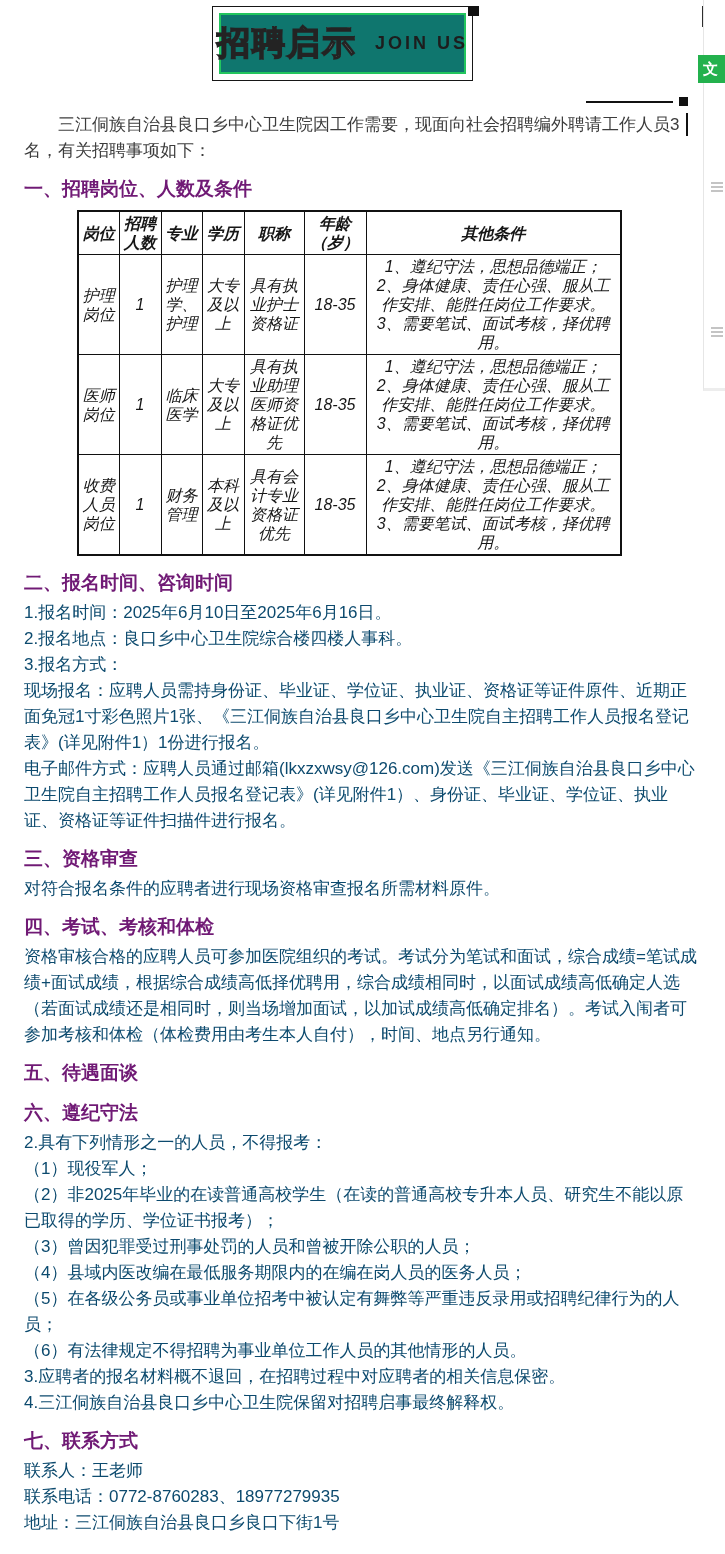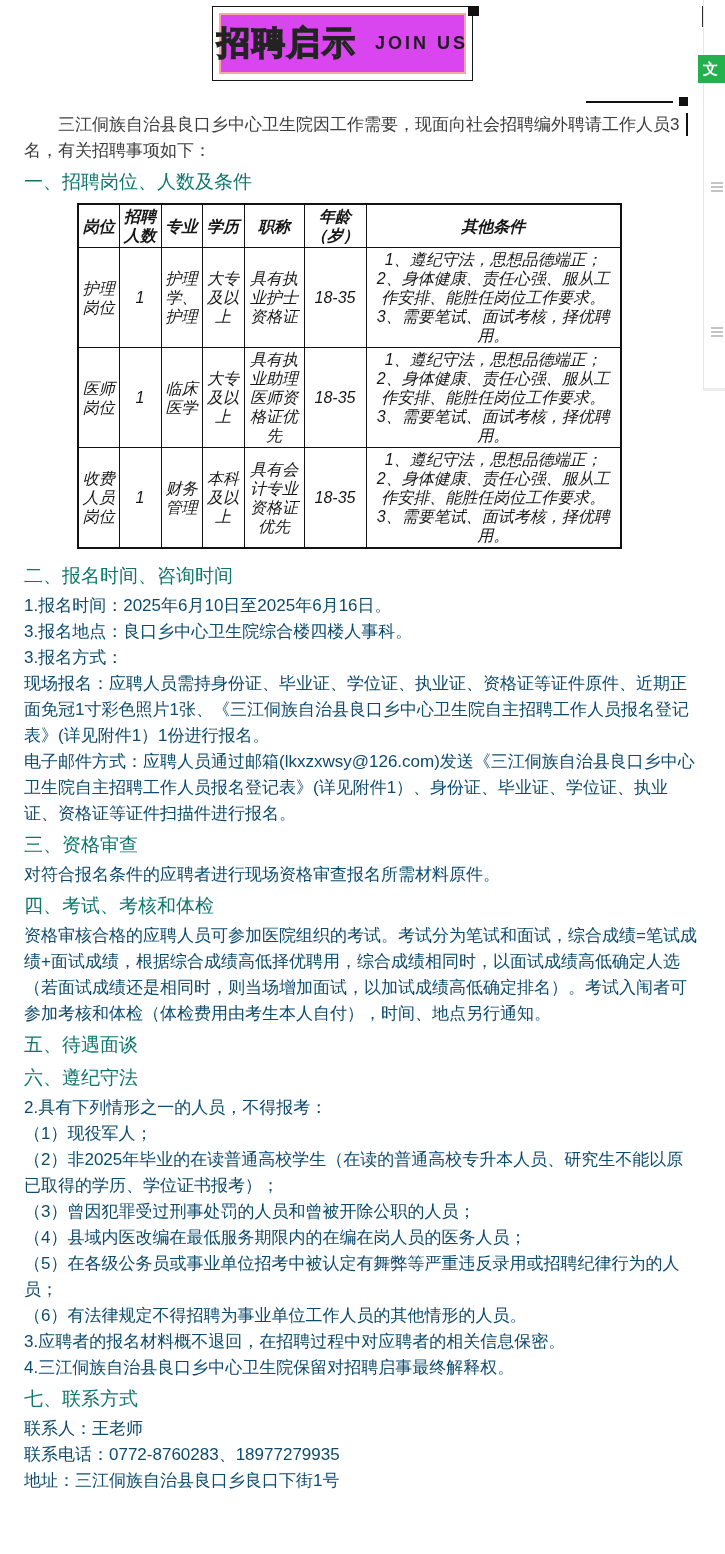--- a/index.html
+++ b/index.html
@@ -16,34 +16,34 @@
              padding-left:5px;box-sizing:border-box;overflow:hidden;white-space:nowrap;z-index:6;}
   .frag{position:absolute;right:2px;width:12px;}
   .frag i{display:block;height:2px;background:#c4c4c4;margin:2px 0;}
   .frag1{top:180px;} .frag2{top:325px;}
 
   
   .header{position:relative;height:106px;}
   .title-box{position:absolute;left:212px;top:6px;width:261px;height:75px;}
   .tb-outer{position:absolute;inset:0;border:1px solid #161616;}
   .tb-square{position:absolute;top:0;right:-6px;width:11px;height:10px;background:#111;}
-  .tb-inner{position:absolute;inset:7px;border:2px solid #fca5a5;background:#d946ef;
+  .tb-inner{position:absolute;inset:7px;border:2px solid #22c55e;background:#0f766e;
             display:flex;align-items:center;justify-content:center;gap:9px;}
   .tb-title{font-size:33px;font-weight:800;letter-spacing:2px;color:#fff;
             -webkit-text-stroke:1.4px #232323;white-space:nowrap;}
   .tb-sep{display:inline-block;width:2px;height:24px;background:#222;}
   .tb-sub{font-size:18px;letter-spacing:3px;color:#1d1d1d;font-weight:600;white-space:nowrap;}
   .decor-line{position:absolute;left:586px;top:101px;width:87px;height:2px;background:#111;}
   .decor-square{position:absolute;left:679px;top:97px;width:9px;height:9px;background:#111;}
   .decor-tick{position:absolute;left:686px;top:113px;width:2px;height:23px;background:#111;}
 
   
   .doc{padding:0 26px 0 24px;position:relative;}
   .intro{margin:6px 0 0;text-indent:2em;font-size:17px;line-height:26px;color:#3c3c3c;}
-  .sec-h{margin:3px 0 2px;font-size:19px;line-height:30px;font-weight:400;color:#0f766e;}
+  .sec-h{margin:10px 0 2px;font-size:19px;line-height:30px;font-weight:700;color:#701a75;}
   .para{margin:0;font-size:17px;line-height:26px;color:#0c4a6e;}
 
   
   table.jobs{border-collapse:collapse;table-layout:fixed;margin:6px 0 12px 53px;
              width:543px;border:2px solid #111;font-style:italic;}
   table.jobs th,table.jobs td{border:1px solid #111;padding:2px 3px;box-sizing:border-box;
              white-space:pre-line;text-align:center;vertical-align:middle;color:#161616;}
   table.jobs th{font-size:16px;font-weight:bold;line-height:19px;height:36px;}
   table.jobs td{font-size:16px;line-height:19px;}
   td.col-age{color:#1f3864;font-size:15px;}
@@ -170,21 +170,21 @@
             <td class="col-other">1、遵纪守法，思想品德端正；
 2、身体健康、责任心强、服从工作安排、能胜任岗位工作要求。
 3、需要笔试、面试考核，择优聘用。</td>
           </tr>
         </tbody>
     </table>
 
     <div id="blocks">
         <h2 class="sec-h">二、报名时间、咨询时间</h2>
         <p class="para">1.报名时间：2025年6月10日至2025年6月16日。</p>
-        <p class="para">3.报名地点：良口乡中心卫生院综合楼四楼人事科。</p>
+        <p class="para">2.报名地点：良口乡中心卫生院综合楼四楼人事科。</p>
         <p class="para">3.报名方式：</p>
         <p class="para">现场报名：应聘人员需持身份证、毕业证、学位证、执业证、资格证等证件原件、近期正面免冠1寸彩色照片1张、《三江侗族自治县良口乡中心卫生院自主招聘工作人员报名登记表》(详见附件1）1份进行报名。</p>
         <p class="para">电子邮件方式：应聘人员通过邮箱(lkxzxwsy@126.com)发送《三江侗族自治县良口乡中心卫生院自主招聘工作人员报名登记表》(详见附件1）、身份证、毕业证、学位证、执业证、资格证等证件扫描件进行报名。</p>
         <h2 class="sec-h">三、资格审查</h2>
         <p class="para">对符合报名条件的应聘者进行现场资格审查报名所需材料原件。</p>
         <h2 class="sec-h">四、考试、考核和体检</h2>
         <p class="para">资格审核合格的应聘人员可参加医院组织的考试。考试分为笔试和面试，综合成绩=笔试成绩+面试成绩，根据综合成绩高低择优聘用，综合成绩相同时，以面试成绩高低确定人选（若面试成绩还是相同时，则当场增加面试，以加试成绩高低确定排名）。考试入闱者可参加考核和体检（体检费用由考生本人自付），时间、地点另行通知。</p>
         <h2 class="sec-h">五、待遇面谈</h2>
         <h2 class="sec-h">六、遵纪守法</h2>
         <p class="para">2.具有下列情形之一的人员，不得报考：</p>

